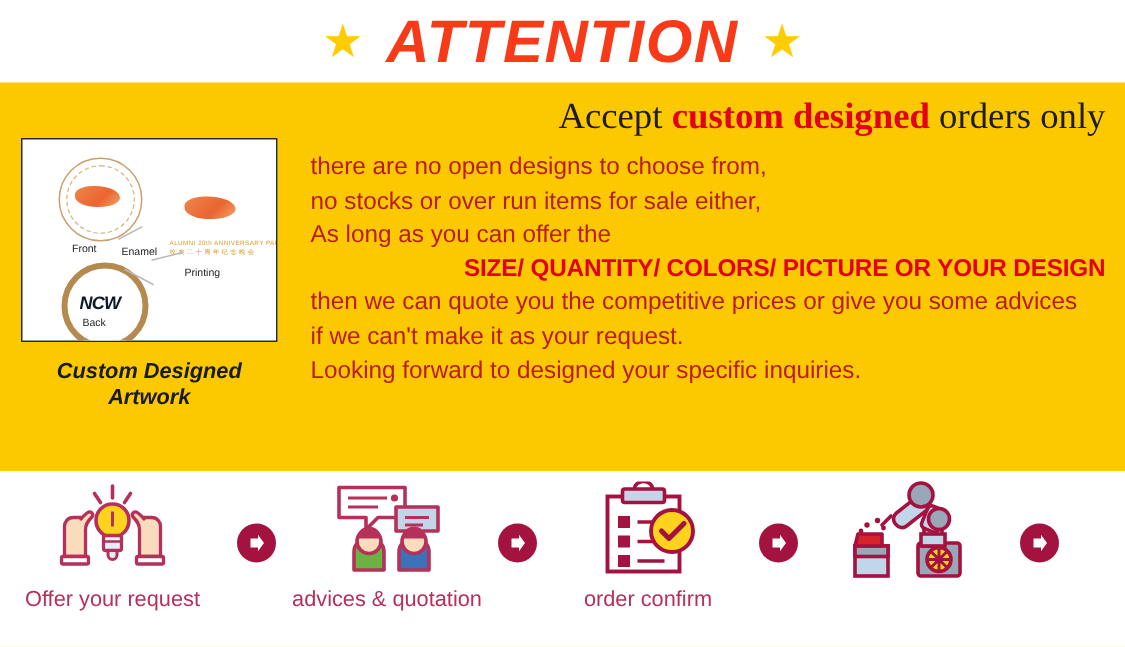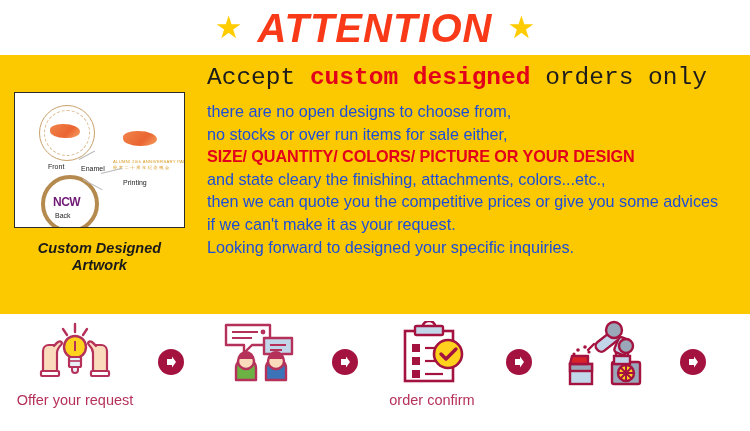--- a/index.html
+++ b/index.html
@@ -108,21 +108,22 @@
     border-radius: 40% 55% 45% 50%;
     opacity: .92;
   }
   .logo-red.lf { left: 36px; top: 29px; }
   .logo-red.pr { left: 108px; top: 38px; width: 34px; height: 15px; }
   .logo-ncw {
     position: absolute;
     left: 34px; top: 95px;
     font-size: 12px;
     font-weight: bold;
-    color: #701a75;
+    font-style: italic;
+    color: #0f172a;
     letter-spacing: -0.5px;
     font-family: "Liberation Sans", sans-serif;
   }
   .art-text {
     position: absolute;
     font-size: 6.5px;
     color: #3a3a3a;
     font-family: "Liberation Sans", sans-serif;
     white-space: nowrap;
   }
@@ -149,35 +150,37 @@
     position: absolute;
     left: 207px; top: 8px;
     width: 530px;
     color: #1c1c1c;
   }
   .headline {
     font-size: 24.5px;
     line-height: 30px;
     color: #1c1c1c;
     white-space: nowrap;
-    font-family: Liberation Mono, monospace;
+    font-family: Liberation Serif, serif;
+    text-align: right;
   }
   .headline b { color: #e2001a; font-weight: bold; }
   .body-line {
     font-size: 16.2px;
     line-height: 22.6px;
-    color: #1d4ed8;
+    color: #b91c1c;
     white-space: nowrap;
     font-family: "Liberation Sans", sans-serif;
   }
   .body-line.emph {
     color: #e2001a;
     font-weight: bold;
     font-size: 16.2px;
     letter-spacing: -0.1px;
+    text-align: right;
   }
 
   
   .strip {
     position: absolute;
     left: 0; top: 314px;
     width: 750px; height: 117px;
     background: #ffffff;
   }
   .steps {
@@ -272,22 +275,22 @@
     </div>
   </div>
 
   <div class="txt-col">
     <div class="headline"><span>Accept </span><b>custom designed</b><span> orders only</span></div>
 
     <div style="height:7px"></div>
 
     <div class="body-line">there are no open designs to choose from,</div>
     <div class="body-line">no stocks or over run items for sale either,</div>
+    <div class="body-line">As long as you can offer the</div>
     <div class="body-line emph">SIZE/ QUANTITY/ COLORS/ PICTURE OR YOUR DESIGN</div>
-    <div class="body-line">and state cleary the finishing, attachments, colors...etc.,</div>
     <div class="body-line">then we can quote you the competitive prices or give you some advices</div>
     <div class="body-line">if we can't make it as your request.</div>
     <div class="body-line">Looking forward to designed your specific inquiries.</div>
   </div>
 </div>
 
 <div class="strip">
   <div class="steps">
 
     <div class="step step-1">
@@ -335,20 +338,21 @@
 
           <path d="M24 47 c0 -6 5 -9 10 -9 c5 0 10 3 10 9 v12 h-20 z" fill="#6cb143" stroke="#b5315a" stroke-width="2.4" stroke-linejoin="round"></path>
           <circle cx="34" cy="40" r="8" fill="#fadcbd" stroke="#b5315a" stroke-width="2.4"></circle>
           <path d="M26 38 a8 8 0 0 1 16 0 z" fill="#b5315a"></path>
 
           <path d="M54 47 c0 -6 5 -9 10 -9 c5 0 10 3 10 9 v12 h-20 z" fill="#3c72b8" stroke="#b5315a" stroke-width="2.4" stroke-linejoin="round"></path>
           <circle cx="64" cy="40" r="8" fill="#fadcbd" stroke="#b5315a" stroke-width="2.4"></circle>
           <path d="M56 38 a8 8 0 0 1 16 0 z" fill="#b5315a"></path>
         </svg>
       </div>
+      <div class="step-label">advices &amp; quotation</div>
     </div>
 
     <div class="sep">
       <span class="arrow-badge">
         <svg width="14" height="14" viewBox="0 0 14 14">
             <path d="M3 4 h5 V1.5 L12 7 L8 12.5 V10 H3 z" fill="#ffffff"></path>
           </svg>
       </span>
     </div>
 

